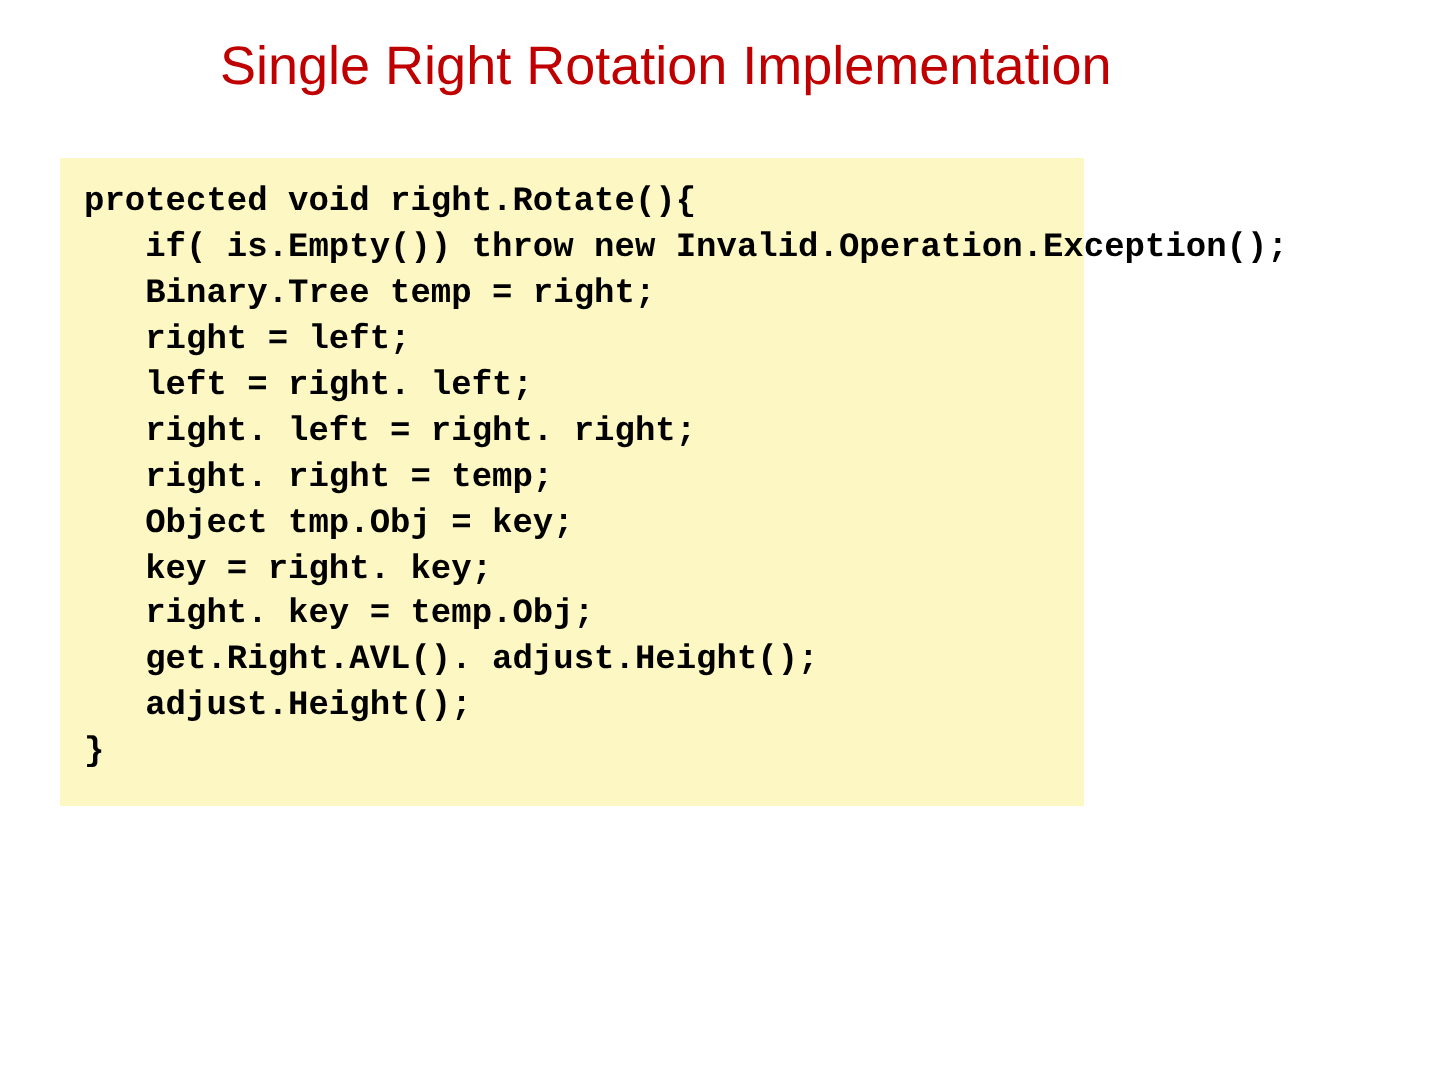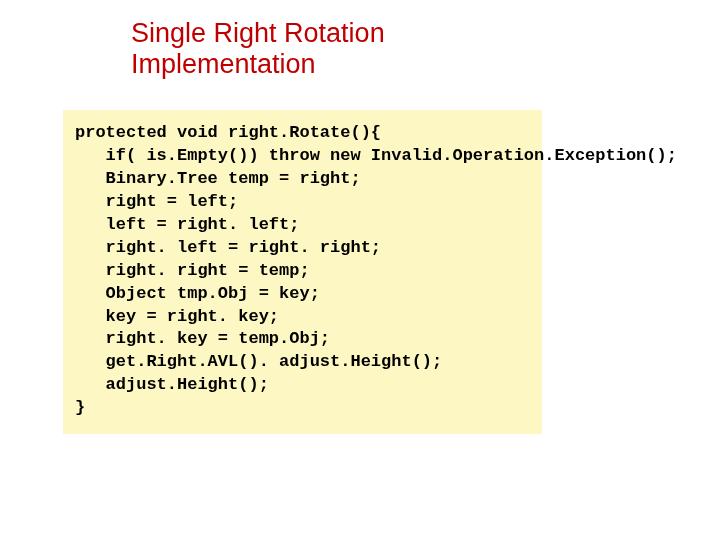--- a/index.html
+++ b/index.html
@@ -9,33 +9,32 @@
     height: 540px;
     background: #ffffff;
     font-family: Arial, Helvetica, sans-serif;
     overflow: hidden;
   }
   .slide {
     width: 572px;
     height: 540px;
     position: relative;
     box-sizing: border-box;
-    padding-left: 21px;
   }
   .title {
     color: #c00000;
     font-size: 27px;
     font-weight: 400;
     padding-top: 18px;
     padding-left: 110px;
     font-family: Arial, Helvetica, sans-serif;
   }
   .codeblock {
     background: #fdf7c3;
-    margin: 30px 30px 0 42px;
+    margin: 30px 30px 0 30px;
     padding: 12px 12px 14px 12px;
     font-family: "Courier New", Courier, monospace;
     font-size: 17px;
     font-weight: bold;
     line-height: 1.35;
     color: #000;
     white-space: pre;
   }
 </style>
 </head>

